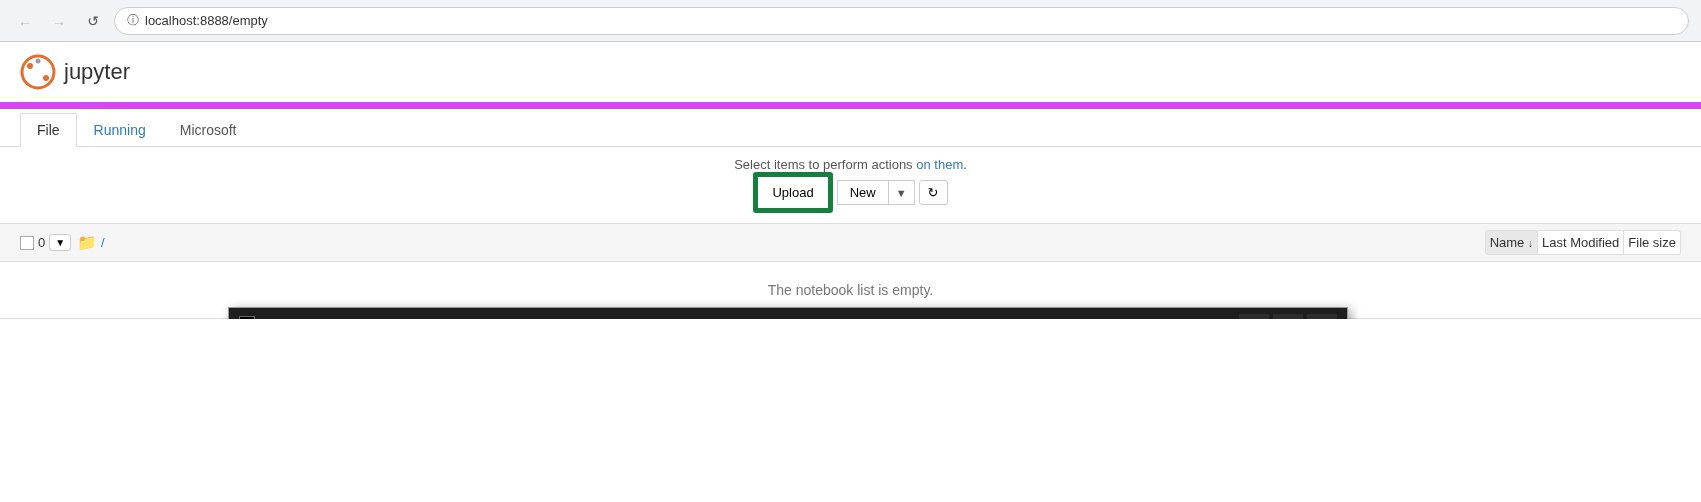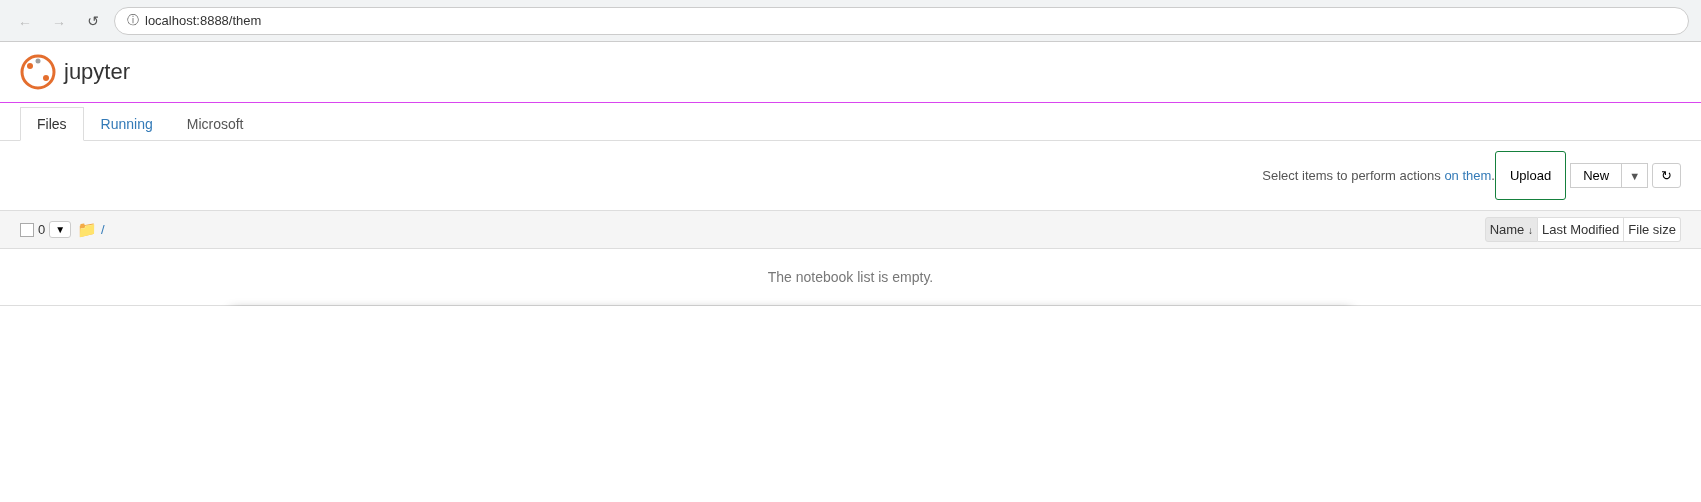--- a/index.html
+++ b/index.html
@@ -53,21 +53,21 @@
     .page-content {
       background: #fff;
       position: relative;
     }
 
     
     .jupyter-header {
       display: flex;
       justify-content: space-between;
       padding: 12px 20px;
-      border-bottom: 1px solid #d946ef;
+      border-bottom: 7px solid #d946ef;
     }
     .jupyter-logo {
       display: flex;
       align-items: center;
       gap: 8px;
       font-size: 22px;
       color: #333;
       font-weight: 300;
     }
     .jupyter-logo-icon {
@@ -109,37 +109,38 @@
       border: 1px solid #ddd;
       border-bottom: 1px solid #fff;
       background: #fff;
       color: #333;
     }
     .tab.running { color: #337ab7; }
 
     
     .toolbar-area {
       display: flex;
-      justify-content: flex-end;
+      justify-content: flex-start;
       align-items: center;
       padding: 10px 20px;
+      flex-direction: column;
     }
     .select-message {
       font-size: 13px;
       color: #555;
     }
     .select-message span { color: #337ab7; }
     .toolbar-right {
       display: flex;
       align-items: center;
       gap: 4px;
     }
     .upload-btn {
-      padding: 16px 14px;
-      border: 1px solid #15803d;
+      padding: 8px 14px;
+      border: 5px solid #15803d;
       border-radius: 3px;
       background: #fff;
       cursor: pointer;
       font-size: 13px;
     }
     .new-btn-group {
       display: flex;
       border: 1px solid #ccc;
       border-radius: 0;
       overflow: hidden;
@@ -324,21 +325,21 @@
   </style>
 </head>
 <body>
 
 <div class="browser-chrome">
   <button class="nav-btn disabled">←</button>
   <button class="nav-btn disabled">→</button>
   <button class="reload-btn">↺</button>
   <div class="address-bar">
     <span class="lock-icon">ⓘ</span>
-    <span>localhost:8888/them</span>
+    <span>localhost:8888/empty</span>
   </div>
 </div>
 
 <div class="page-content">
 
   <div class="jupyter-header">
     <div class="jupyter-logo">
       <div class="jupyter-logo-icon">
         <svg viewBox="0 0 36 36" xmlns="http://www.w3.org/2000/svg">
 
@@ -347,21 +348,21 @@
           <circle cx="26" cy="24" r="3" fill="#e46e2e"></circle>
           <circle cx="18" cy="7" r="2.5" fill="#9e9e9e"></circle>
         </svg>
       </div>
       <span>jupyter</span>
     </div>
   </div>
 
   <div class="tabs-bar">
     <div class="tab active">
-      <span>Files</span>
+      <span>File</span>
     </div>
     <div class="tab running">
       <span>Running</span>
     </div>
     <div class="tab">
       <span>Microsoft</span>
     </div>
   </div>
 
   <div class="toolbar-area">

